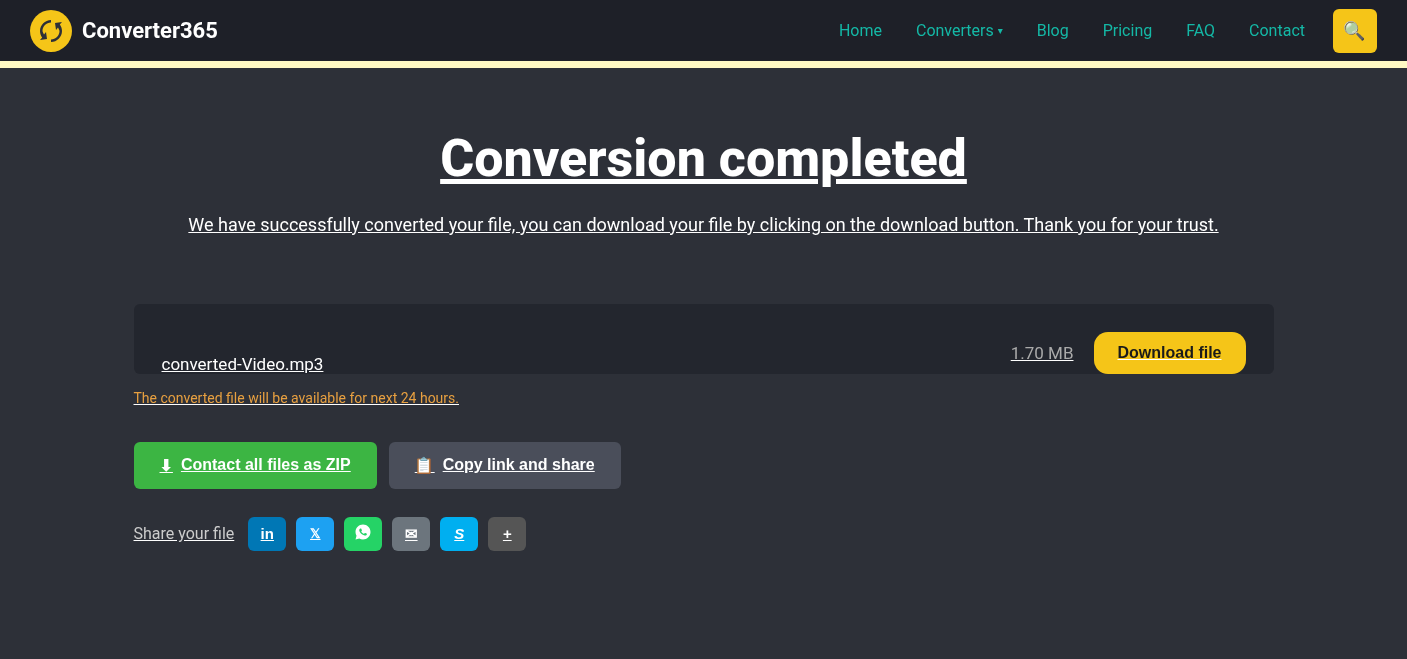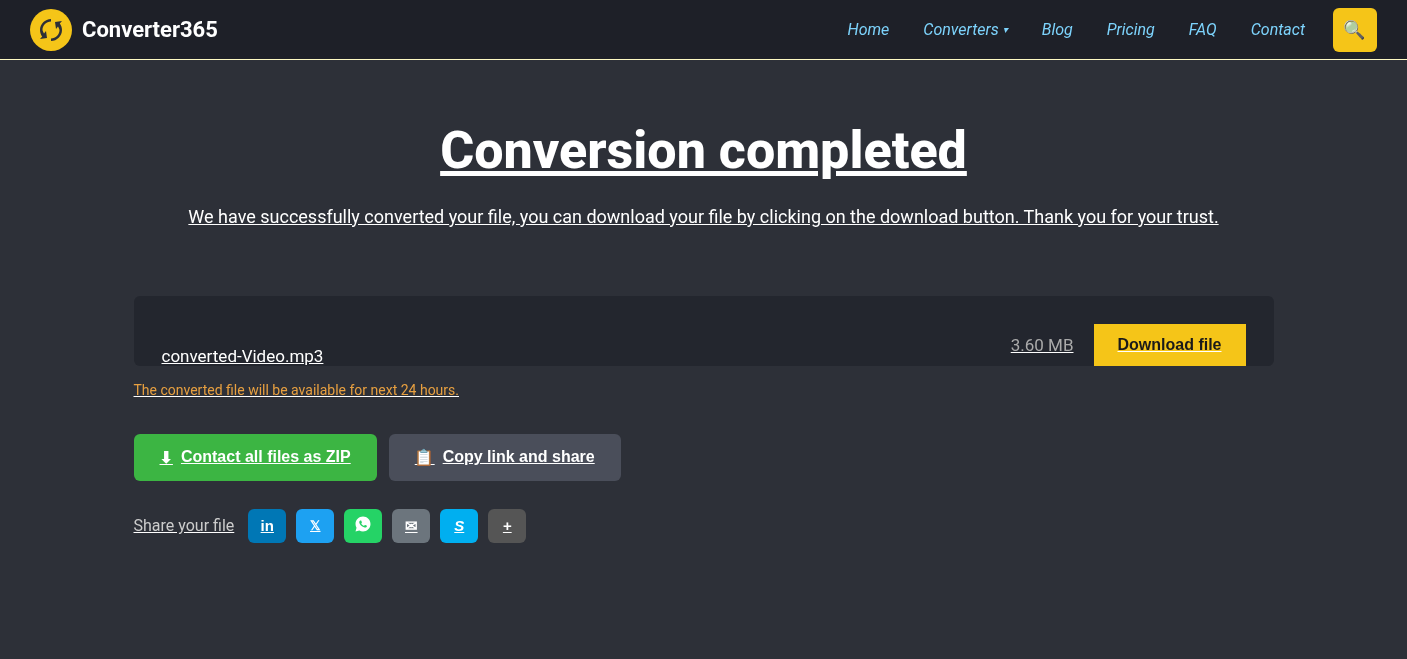--- a/index.html
+++ b/index.html
@@ -11,22 +11,22 @@
       width: 1407px;
     }
 
     
     .navbar {
       background-color: #1e2028;
       display: flex;
       align-items: center;
       justify-content: space-between;
       padding: 0 30px;
-      height: 60px;
-      border-bottom: 1px solid #fef9c3;
+      height: 68px;
+      border-bottom: 7px solid #fef9c3;
     }
     .navbar-brand {
       display: flex;
       align-items: center;
       gap: 10px;
       text-decoration: none;
       color: #fff;
     }
     .brand-logo {
       width: 42px;
@@ -36,29 +36,28 @@
       font-size: 22px;
       font-weight: 700;
       color: #fff;
     }
     .navbar-nav {
       display: flex;
       align-items: center;
       gap: 6px;
     }
     .nav-link {
-      color: #7dd3fc;
+      color: #14b8a6;
       text-decoration: none;
       font-size: 16px;
       padding: 8px 14px;
       border-radius: 4px;
       display: flex;
       align-items: center;
       gap: 4px;
-      font-style: italic;
     }
     .nav-link .chevron {
       font-size: 10px;
     }
     .search-btn {
       background: #f5c518;
       border: none;
       color: #000;
       width: 44px;
       height: 44px;
@@ -119,21 +118,21 @@
       font-size: 17px;
       color: #aaa;
     }
     .download-file-btn {
       background: #f5c518;
       color: #1a1a1a;
       border: none;
       padding: 12px 24px;
       font-size: 16px;
       font-weight: 700;
-      border-radius: 0;
+      border-radius: 14px;
       cursor: pointer;
     }
 
     .availability-note {
       text-align: left;
       font-size: 14px;
       color: #e8a040;
       margin-bottom: 36px;
       padding-right: 4px;
     }
@@ -238,21 +237,21 @@
 <main class="main-content">
   <h1 class="page-title">Conversion completed</h1>
   <p class="page-subtitle">
     <span>We have successfully converted your file, you can download your file by clicking on the
 download button. Thank you for your trust.</span>
   </p>
 
   <div class="file-row">
     <span class="file-name">converted-Video.mp3</span>
     <div class="file-right">
-      <span class="file-size">3.60 MB</span>
+      <span class="file-size">1.70 MB</span>
       <button class="download-file-btn">Download file</button>
     </div>
   </div>
 
   <p class="availability-note">The converted file will be available for next 24 hours.</p>
 
   <div class="action-btns">
     <button class="btn-zip">
       <span>⬇</span>
       <span>Contact all files as ZIP</span>

